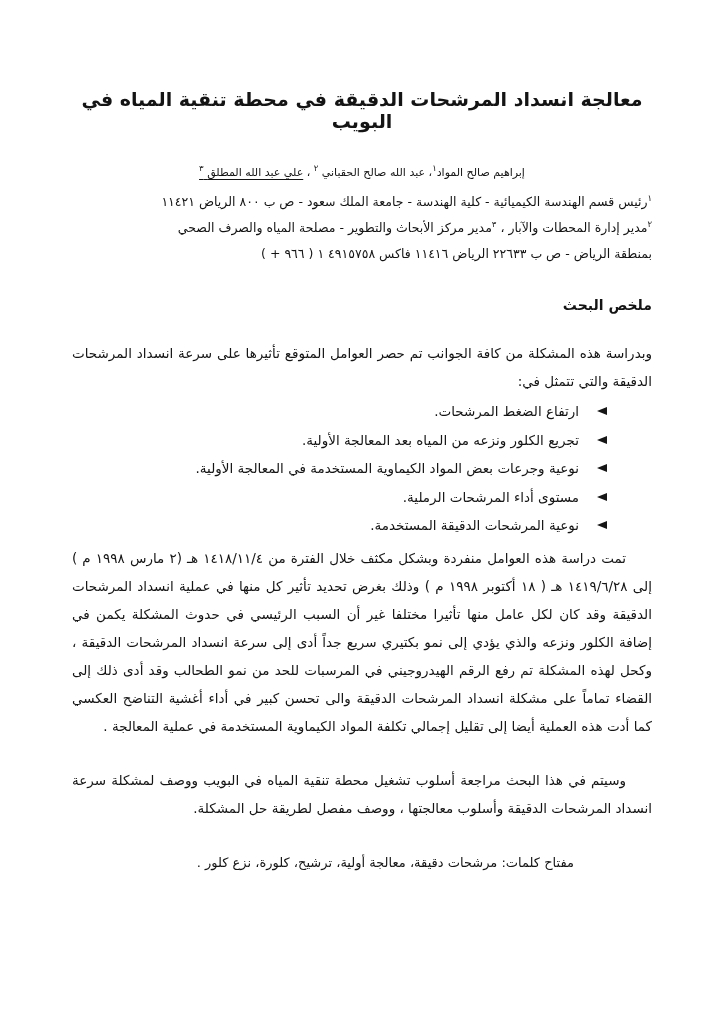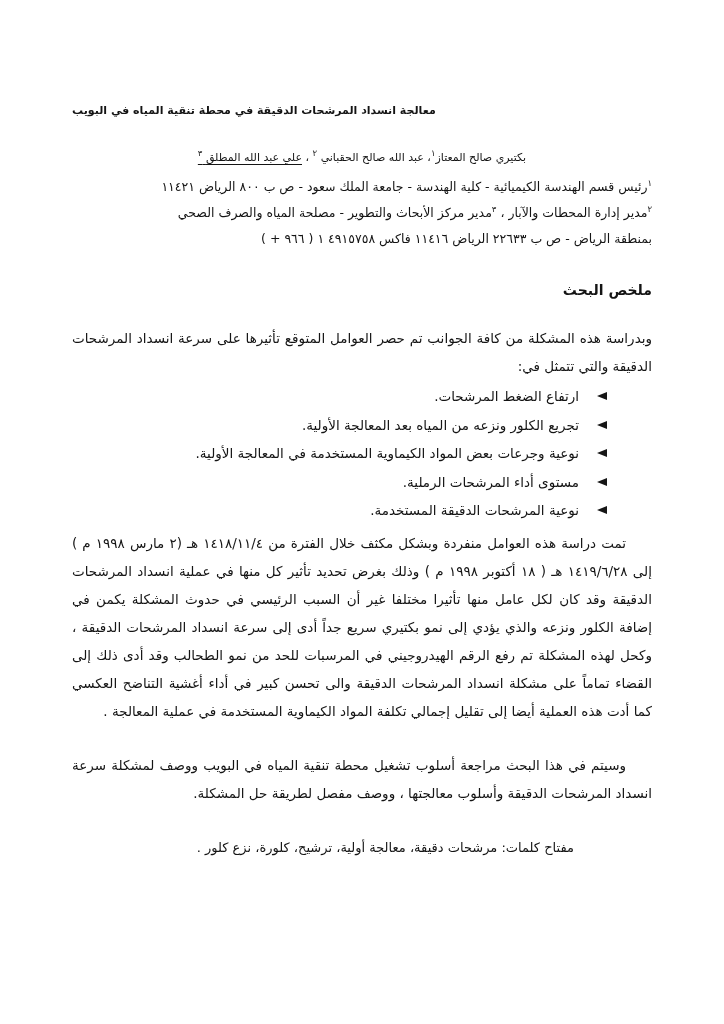--- a/index.html
+++ b/index.html
@@ -10,25 +10,25 @@
     margin: 0 auto;
     background: #ffffff;
     direction: rtl;
     box-sizing: border-box;
     padding: 88px 72px 0 72px;
     font-family: "DejaVu Sans", sans-serif;
     color: #141414;
     overflow: hidden;
   }
   .doc-title {
-    text-align: left;
-    font-size: 11px;
+    text-align: center;
+    font-size: 19px;
     font-weight: bold;
     letter-spacing: 0.2px;
-    margin: 16px 0 34px 0;
+    margin: 0 0 34px 0;
   }
   .byline {
     text-align: center;
     font-size: 11px;
     margin: 0 0 10px 0;
   }
   .byline sup, .affil sup {
     font-size: 8.5px;
     vertical-align: super;
     line-height: 0;
@@ -81,21 +81,21 @@
   }
 </style>
 </head>
 <body>
 
 <div class="page">
 
   <h1 class="doc-title">معالجة انسداد المرشحات الدقيقة في محطة تنقية المياه في البويب</h1>
 
   <p class="byline">
-    <span><span>بكتيري صالح المعتاز</span><sup>١</sup><span>،</span></span>
+    <span><span>إبراهيم صالح المواد</span><sup>١</sup><span>،</span></span>
     <span><span>عبد الله صالح الحقباني</span> <sup>٢</sup><span> ، </span></span>
     <span class="underlined"><span>علي عبد الله المطلق</span> <sup>٣</sup></span>
   </p>
 
   <p class="affil"><sup>١</sup><span>رئيس قسم الهندسة الكيميائية - كلية الهندسة - جامعة الملك سعود - ص ب ٨٠٠ الرياض ١١٤٢١</span></p>
 
   <p class="affil"><sup>٢</sup><span>مدير إدارة المحطات والآبار ، </span><sup>٣</sup><span>مدير مركز الأبحاث والتطوير - مصلحة المياه والصرف الصحي</span></p>
 
   <p class="affil">بمنطقة الرياض - ص ب ٢٢٦٣٣ الرياض ١١٤١٦ فاكس ٤٩١٥٧٥٨ ١ ( ٩٦٦ + )</p>
 

